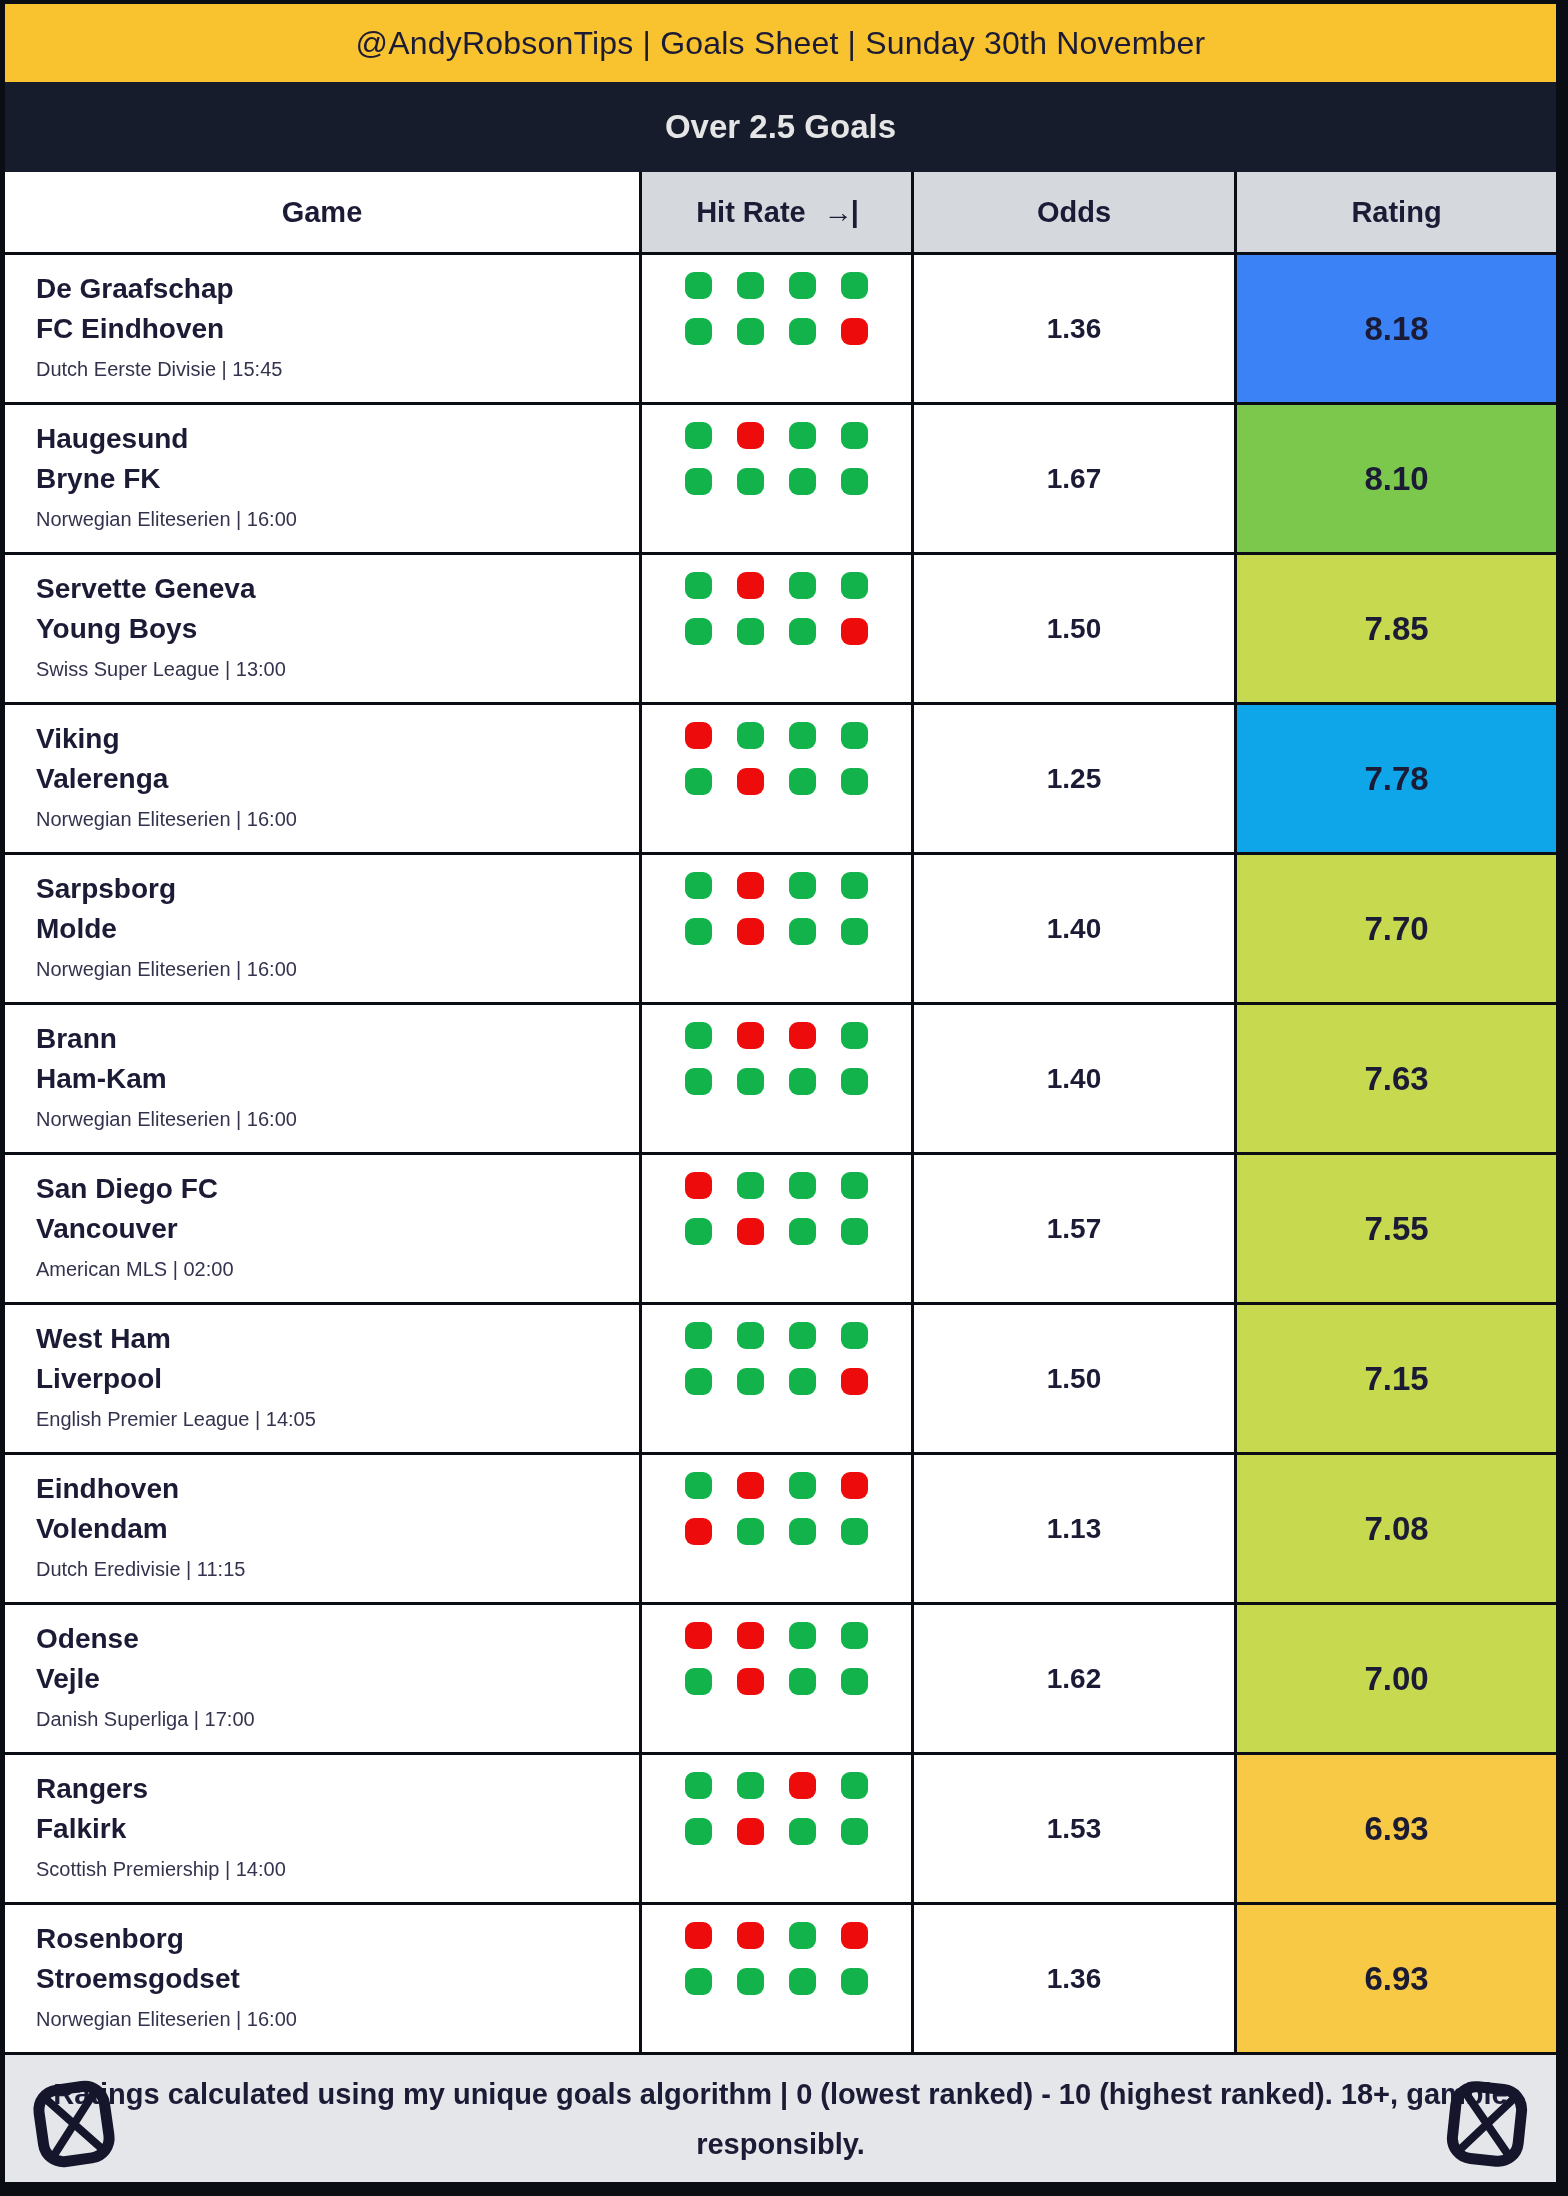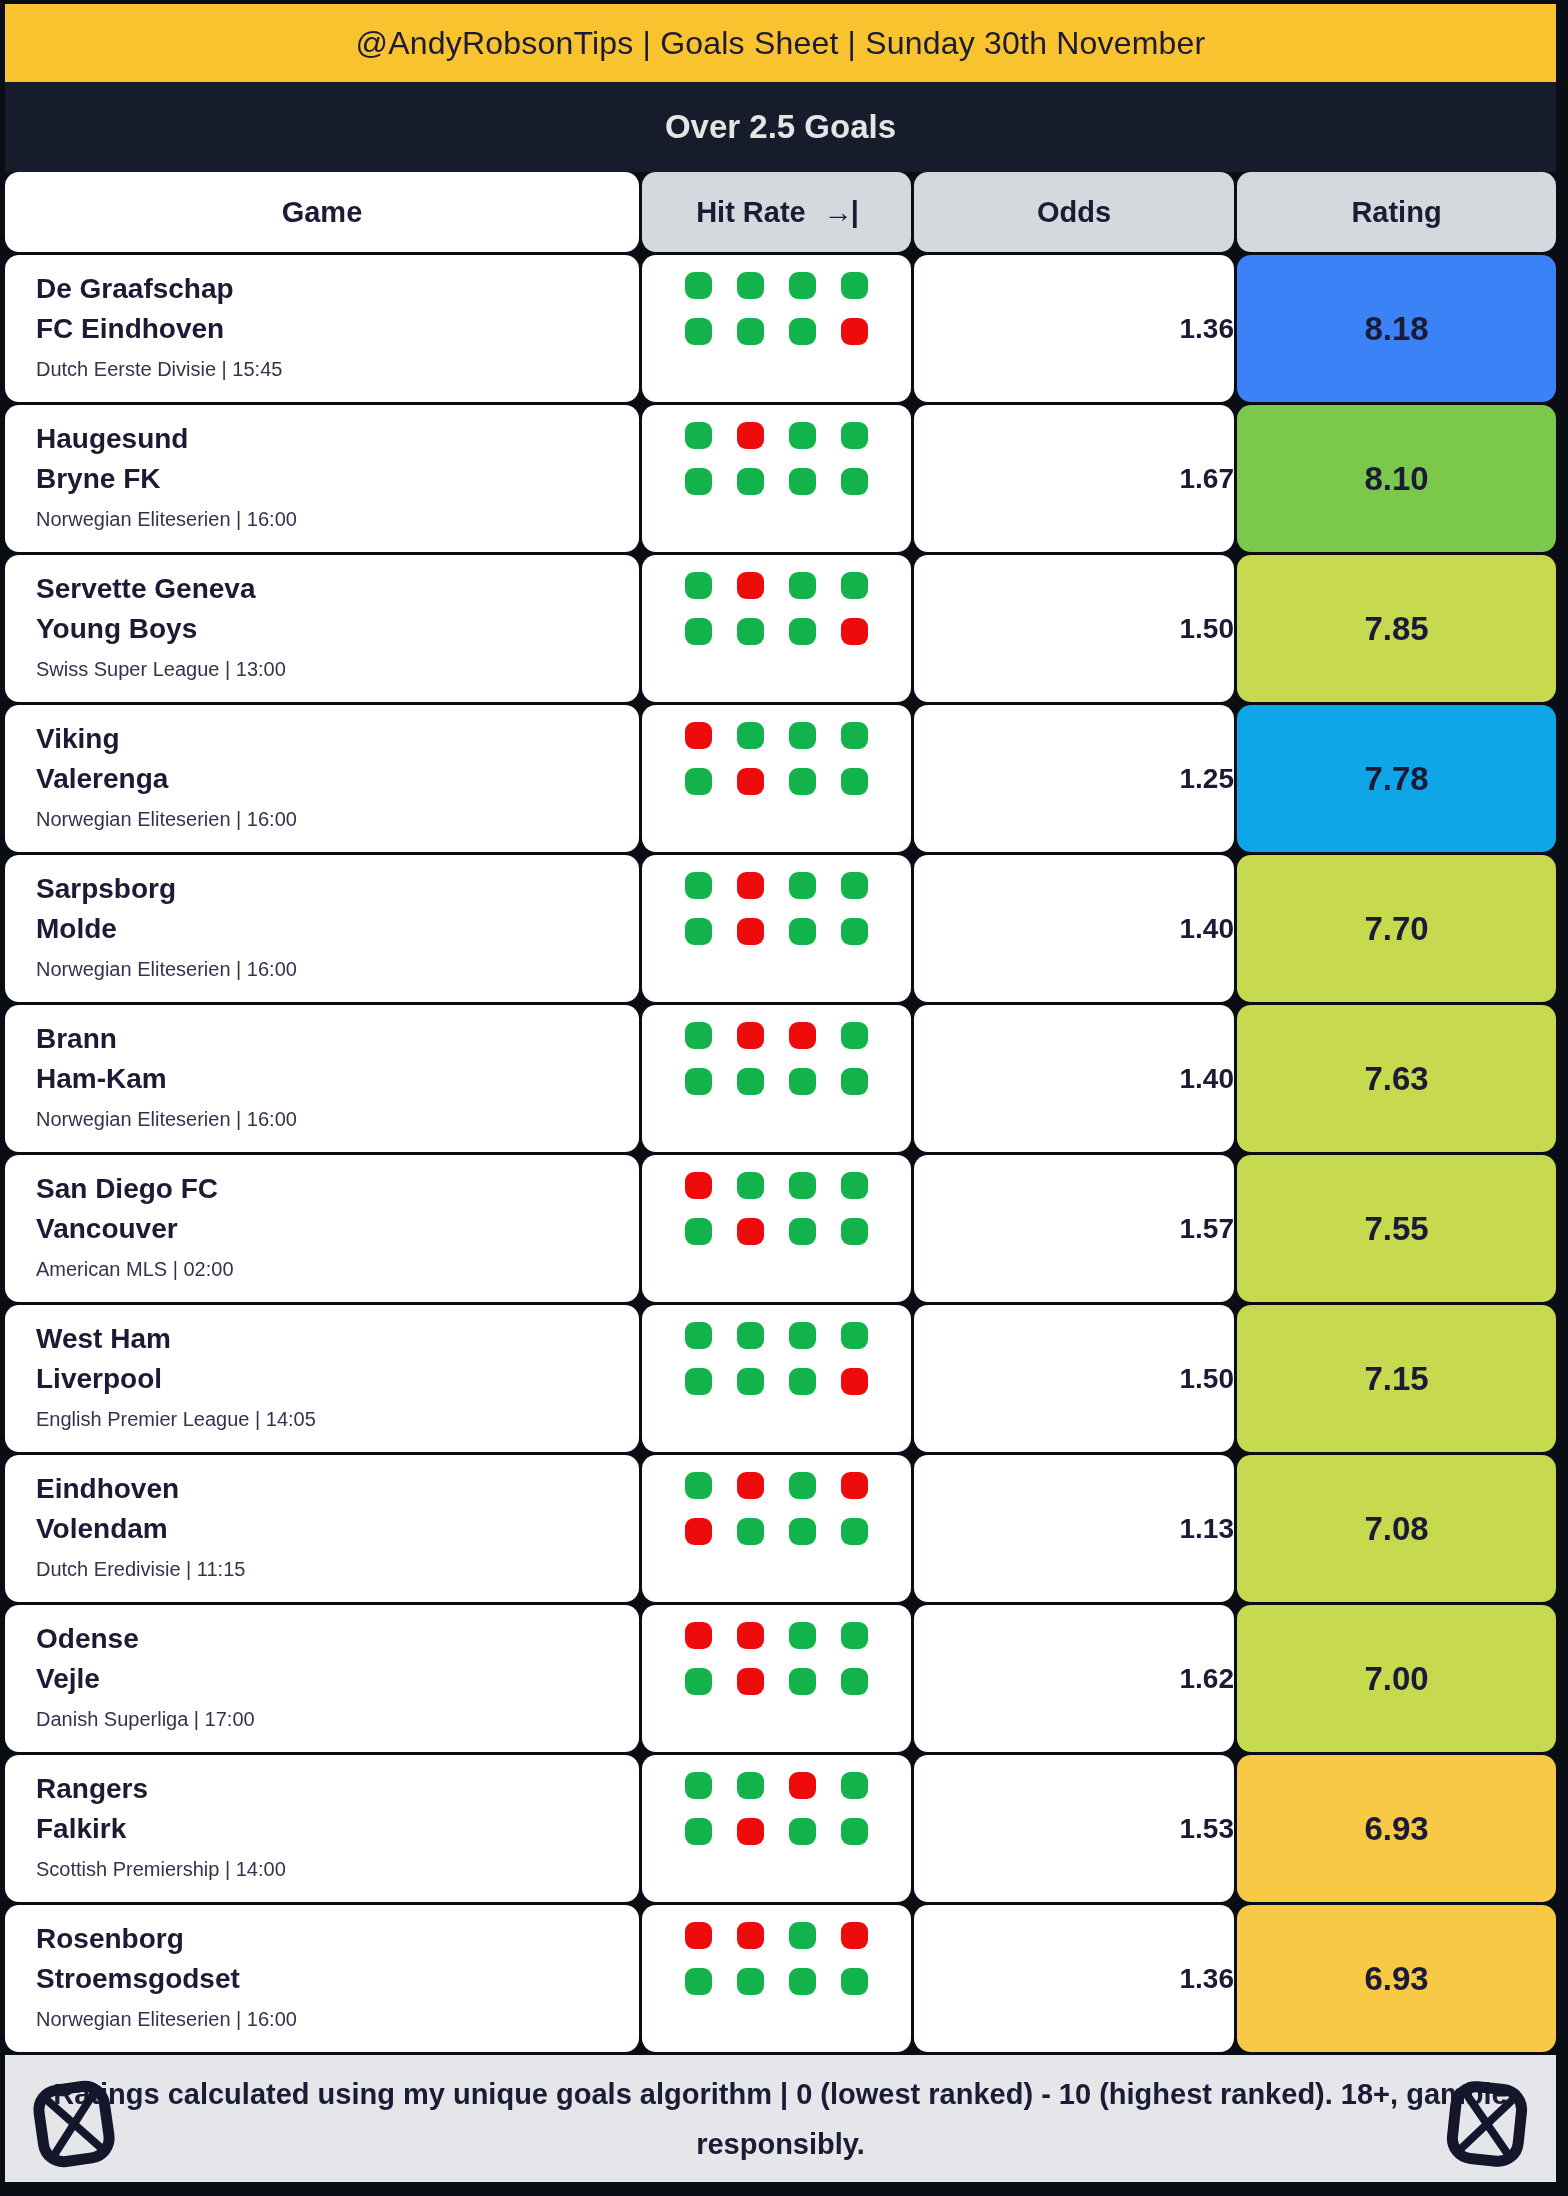--- a/index.html
+++ b/index.html
@@ -28,21 +28,21 @@
     font-weight:700; font-size:33px; color:#e5e5e5;
   }
   .table {
     flex:1 1 auto;
     display:grid;
     grid-template-columns:634px 269px 320px 1fr;
     grid-template-rows:80px repeat(12, 1fr);
     gap:3px;
     background:var(--line,#0b0d15);
   }
-  .cell { background:#ffffff;border-radius:14px; }
+  .cell { background:#ffffff; }
   .header-cell {
     background:var(--header-gray,#d5d8dd);
     display:flex; align-items:center; justify-content:center;
     font-weight:700; font-size:29px; color:var(--navy-text,#1b1b36);
   }
   .header-cell.game-header { background:#ffffff; }
   .arrow-glyph { margin-left:18px; font-weight:700; letter-spacing:-2px; }
   .game-cell {
     display:flex; flex-direction:column; justify-content:center;
     padding-left:31px;
@@ -53,21 +53,21 @@
   .pills {
     display:grid;
     grid-template-columns:repeat(4, 27px);
     grid-auto-rows:27px;
     column-gap:25px; row-gap:19px;
   }
   .pill { width:27px; height:27px; border-radius:9px; }
   .pill-green { background:var(--hit-green,#12b34a); }
   .pill-red   { background:var(--hit-red,#ee0b0b); }
   .odds-cell {
-    display:flex; align-items:center; justify-content:flex-end;
+    display:flex; align-items:center; justify-content:center;
     font-weight:700; font-size:28px; color:var(--navy-text,#1b1b36);
   }
   .rating-cell {
     display:flex; align-items:center; justify-content:center;
     font-weight:700; font-size:33px; color:var(--navy-text,#1b1b36);
   }
   .footer {
     flex:0 0 130px; height:130px;
     background:var(--footer-gray,#e5e6e9);
     border-top:3px solid var(--line,#0b0d15);

